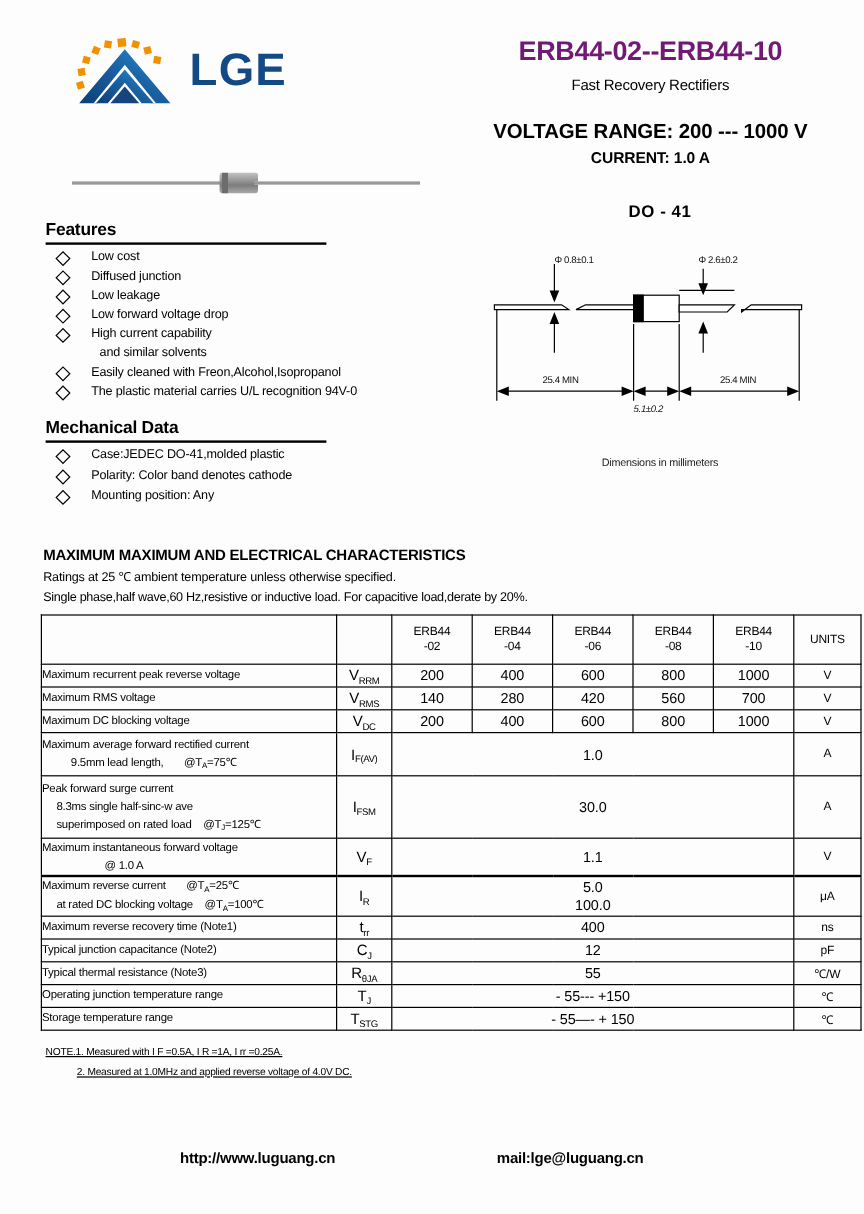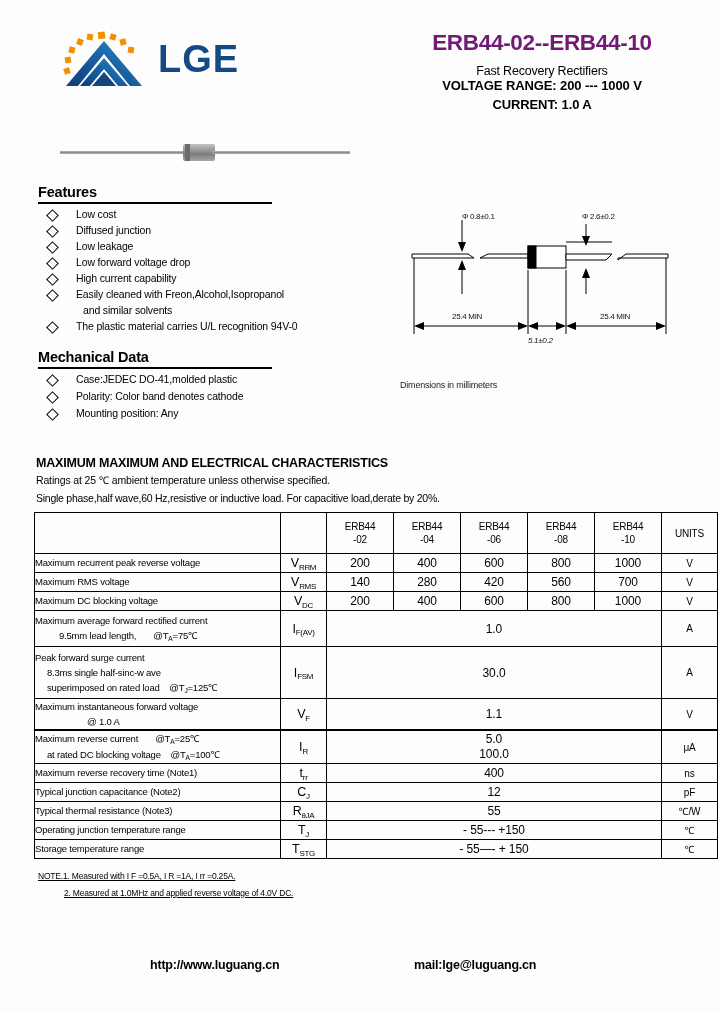--- a/index.html
+++ b/index.html
@@ -56,21 +56,22 @@
     font-weight: bold;
     letter-spacing: -0.3px;
     color: #701a75;
   }
   #subtitle {
     font-size: 12.5px;
     margin-top: 8px;
     letter-spacing: -0.2px;
   }
   #voltage-line {
-    font-size: 13px;
+    margin-top: 22px;
+    font-size: 17px;
     font-weight: bold;
     letter-spacing: -0.1px;
   }
   #current-line {
     margin-top: 4px;
     font-size: 13px;
     font-weight: bold;
     letter-spacing: -0.1px;
   }
 
@@ -151,20 +152,21 @@
     width: 300px;
     text-align: center;
     font-size: 14px;
     font-weight: bold;
     letter-spacing: 0.5px;
   }
   #pkg-caption {
     position: absolute;
     left: 0; top: 212px;
     width: 300px;
+    text-align: center;
     font-size: 9px;
     color: #222;
     letter-spacing: -0.2px;
   }
   .dimlabel {
     position: absolute;
     font-size: 8px;
     letter-spacing: -0.3px;
     color: #111;
     white-space: nowrap;
@@ -355,29 +357,29 @@
       <span class="bullet-text">Low leakage</span>
     </div>
     <div class="bullet-row">
       <span class="diamond"></span>
       <span class="bullet-text">Low forward voltage drop</span>
     </div>
     <div class="bullet-row">
       <span class="diamond"></span>
       <span class="bullet-text">High current capability</span>
     </div>
-    <div class="bullet-row">
-      <span class="diamond"></span>
-      <span class="bullet-text">Easily cleaned with Freon,Alcohol,Isopropanol</span>
-    </div>
     <div class="bullet-row cont">
       <span class="bullet-text indent">and similar solvents</span>
     </div>
     <div class="bullet-row">
       <span class="diamond"></span>
+      <span class="bullet-text">Easily cleaned with Freon,Alcohol,Isopropanol</span>
+    </div>
+    <div class="bullet-row">
+      <span class="diamond"></span>
       <span class="bullet-text">The plastic material carries U/L  recognition 94V-0</span>
     </div>
   </div>
 
   <div class="section-head" style="left:38px; top:349px;">Mechanical Data</div>
   <div class="section-rule" style="left:38px; top:367px; width:234px;"></div>
 
   <div class="bullet-list" style="left:38px; top:373px;">
     <div class="bullet-row" style="height:17px;">
       <span class="diamond"></span>
@@ -387,20 +389,21 @@
       <span class="diamond"></span>
       <span class="bullet-text">Polarity: Color band denotes cathode</span>
     </div>
     <div class="bullet-row" style="height:17px;">
       <span class="diamond"></span>
       <span class="bullet-text">Mounting position: Any</span>
     </div>
   </div>
 
   <div id="pkg-block">
+    <div id="pkg-title">DO - 41</div>
 
     <div class="dimlabel" style="left:62px; top:44px;">Φ 0.8±0.1</div>
     <div class="dimlabel" style="left:182px; top:44px;">Φ 2.6±0.2</div>
     <div class="dimlabel" style="left:52px; top:144px;">25.4 MIN</div>
     <div class="dimlabel" style="left:200px; top:144px;">25.4 MIN</div>
     <div class="dimlabel" style="left:128px; top:168px;font-style:italic;">5.1±0.2</div>
 
     <svg class="pkg-svg" width="300" height="180" viewBox="0 0 300 180">
       <g stroke="#000" stroke-width="1" fill="none">
 

